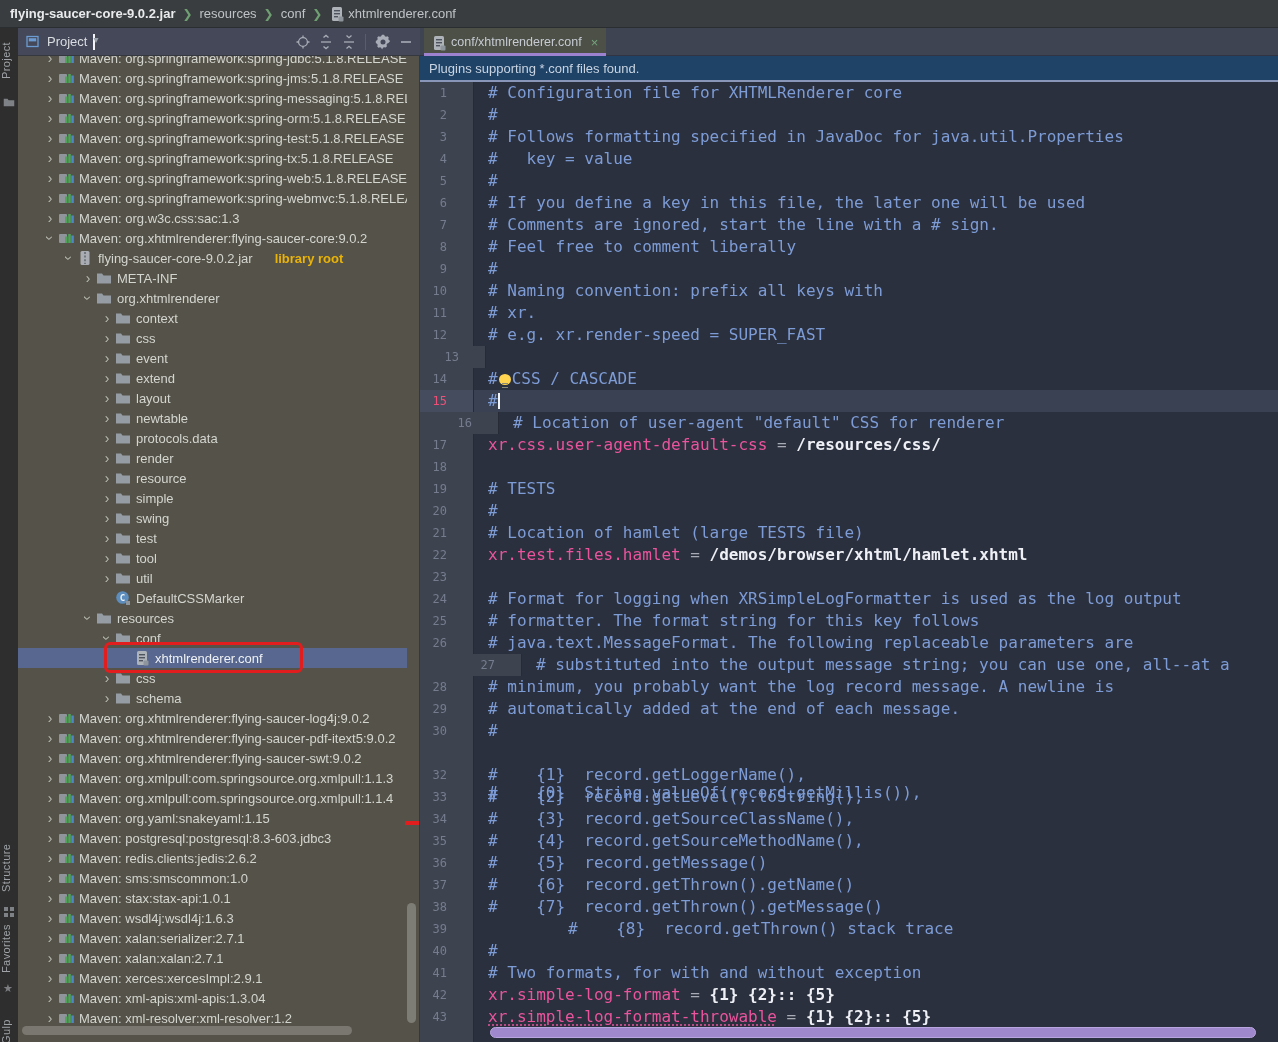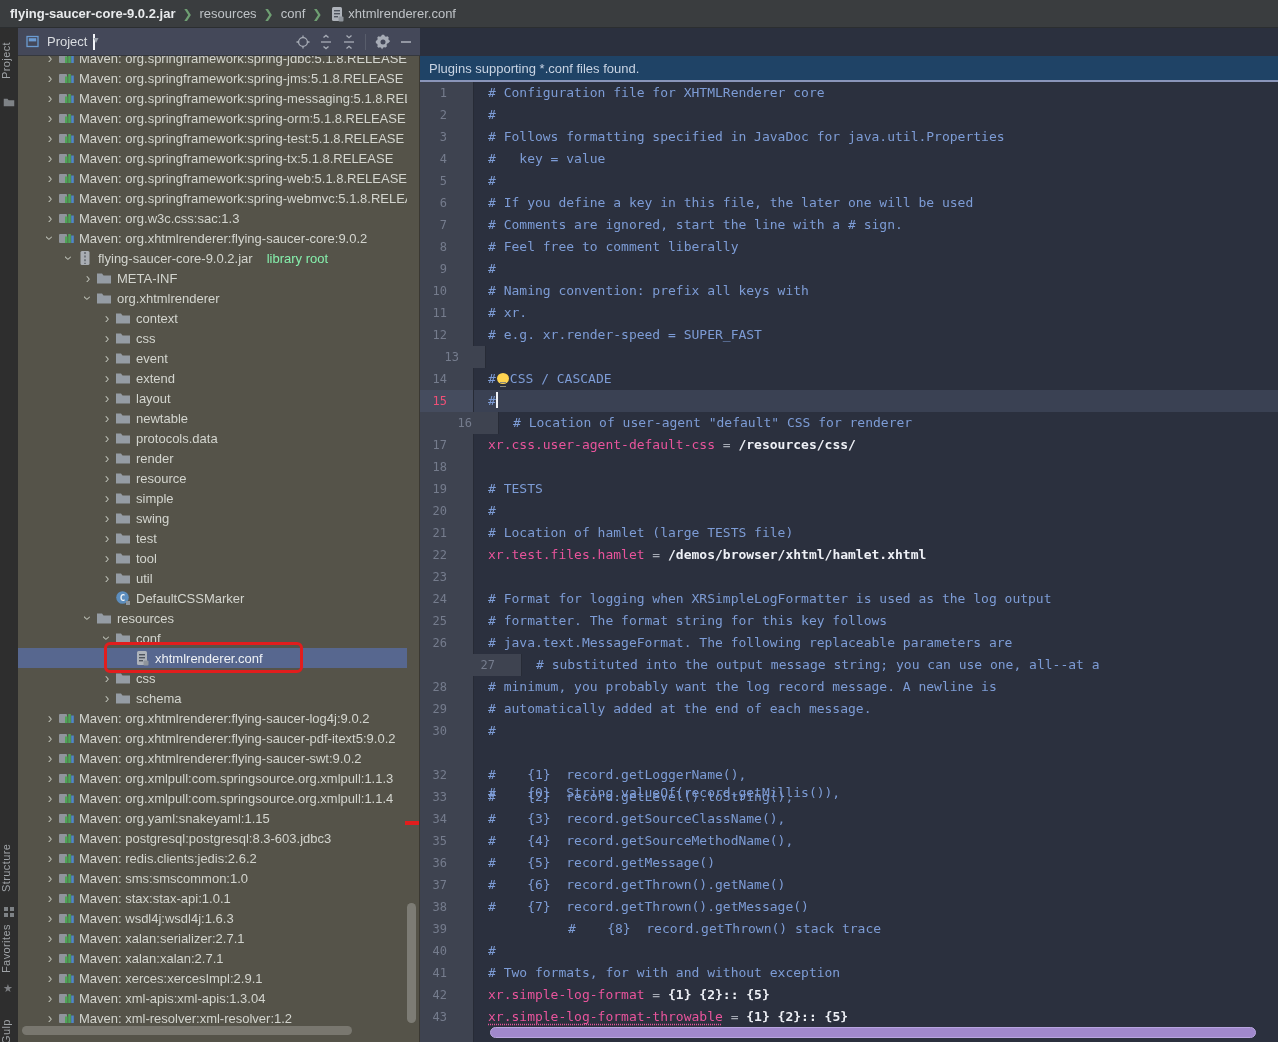--- a/index.html
+++ b/index.html
@@ -50,38 +50,38 @@
   
   .panel { position:absolute; left:18px; top:56px; width:402px; height:986px;
            background:#555349; overflow:hidden; border-right:1px solid #3a3832; }
   .tree { position:absolute; left:0; top:-8px; width:389px; }
   .trow { height:20px; display:flex; align-items:center; white-space:nowrap;
           color:#d3d5cf; font-size:13px; cursor:default; overflow:hidden; }
   .trow.sel { background:#57678f; color:#eef1f5; }
   .chev { width:16px; flex:0 0 16px; color:#b9bcb3; font-size:11px; text-align:center; }
   .chev.exp { transform:rotate(90deg); }
   .ticon { width:16px; flex:0 0 16px; height:16px; margin-right:5px; }
-  .suffix { color:#86efac; margin-left:14px; }
+  .suffix { color:#eab308; margin-left:22px;font-weight:bold; }
   .pv-scroll { position:absolute; right:3px; top:847px; width:9px; height:120px;
                background:rgba(175,175,170,.45); border-radius:5px; }
   .ph-scroll { position:absolute; left:4px; bottom:7px; width:330px; height:9px;
                background:rgba(175,175,170,.40); border-radius:5px; }
   .red-box { position:absolute; left:86px; top:586px; width:199px; height:31px;
              border:3px solid #e11d1d; border-radius:6px; }
   .red-dash { position:absolute; left:387px; top:765px; width:16px; height:4px; background:#e11d1d; }
 
   
   .editor { position:absolute; left:420px; top:82px; width:858px; height:960px; background:#2b303e; }
   .gutter-bg { position:absolute; left:0; top:0; width:54px; height:960px;
                background:#3e4350; border-right:1px solid #272b36; }
   .cline { position:absolute; left:0; width:858px; height:22px; display:flex; font-family:"DejaVu Sans Mono", monospace; }
   .lnum { width:54px; flex:0 0 54px; text-align:right; padding-right:26px;
           color:#757c8d; font-size:12px; line-height:22px; background:#3e4350; border-right:1px solid #272b36; }
   .fold { width:14px; flex:0 0 14px; }
-  .ct { flex:1; font-size:13px; line-height:22px; white-space:pre; overflow:hidden; }
+  .ct { flex:1; font-size:16px; line-height:22px; white-space:pre; overflow:hidden; }
   .cline.active .lnum { color:#ee5077; background:#454c5e; }
   .cline.active .fold, .cline.active .ct { background:#3a4153; }
   .ct .c  { color:#7d9cd6; }
   .ct .k  { color:#e9549c; }
   .ct .ku { color:#e9549c; text-decoration:underline dotted #e9549c; text-underline-offset:3px; }
   .ct .o  { color:#a6abb5; }
   .ct .v  { color:#eef0f6; font-weight:bold; }
   .bulb { display:inline-block; position:relative; width:12px; height:11px;
           background:#ffd450; border-radius:50%; vertical-align:-1px; margin:0 1px; }
   .bulb::after { content:""; position:absolute; left:3px; bottom:-3px; width:6px; height:3px;
@@ -166,20 +166,34 @@
           <path d="M8 5.2A2.8 2.8 0 1 0 8 10.8 2.8 2.8 0 0 0 8 5.2zm6 3.8l-1.6.9a4.8 4.8 0 0 1-.5 1.2l.5 1.7-1.4 1.4-1.7-.5a4.8 4.8 0 0 1-1.2.5L7.2 16H6.8l-.9-1.6a4.8 4.8 0 0 1-1.2-.5l-1.7.5-1.4-1.4.5-1.7a4.8 4.8 0 0 1-.5-1.2L0 9.2V6.8l1.6-.9c.1-.4.3-.8.5-1.2L1.6 3 3 1.6l1.7.5c.4-.2.8-.4 1.2-.5L6.8 0h2.4l.9 1.6c.4.1.8.3 1.2.5l1.7-.5L14.4 3l-.5 1.7c.2.4.4.8.5 1.2l1.6.9z" transform="scale(.9) translate(.9 .9)"></path>
         </svg>
     </span>
     <span class="hicon">
       <svg width="14" height="14" viewBox="0 0 14 14" stroke="#a7acb6" stroke-width="1.6">
           <path d="M2 7h10"></path>
         </svg>
     </span>
   </div>
 
+  <div class="tabbar">
+    <div class="tab">
+      <span class="bc-icon" style="width: 14px; height: 15px; display: inline-block;"><svg width="16" height="16" viewBox="0 0 16 16">
+            <rect x="3" y="1" width="10" height="14" rx="1.5" fill="#aeb3ba"></rect>
+            <rect x="5" y="4" width="6" height="1.4" fill="#4e545e"></rect>
+            <rect x="5" y="7" width="6" height="1.4" fill="#4e545e"></rect>
+            <rect x="5" y="10" width="4" height="1.4" fill="#4e545e"></rect>
+            <rect x="9.5" y="10.5" width="5" height="5" rx="1" fill="#8f959c"></rect>
+          </svg></span>
+      <span class="tlabel">conf/xhtmlrenderer.conf</span>
+      <span class="tclose">×</span>
+      <span class="underline"></span>
+    </div>
+  </div>
 
   <div class="banner">
     <span>Plugins supporting *.conf files found.</span>
   </div>
 
   <div class="panel">
     <div class="tree" id="tree">
         <div class="trow">
           <span style="width: 24px; flex: 0 0 24px;"></span>
           <span class="chev" style="font-size: 14px;">›</span>

